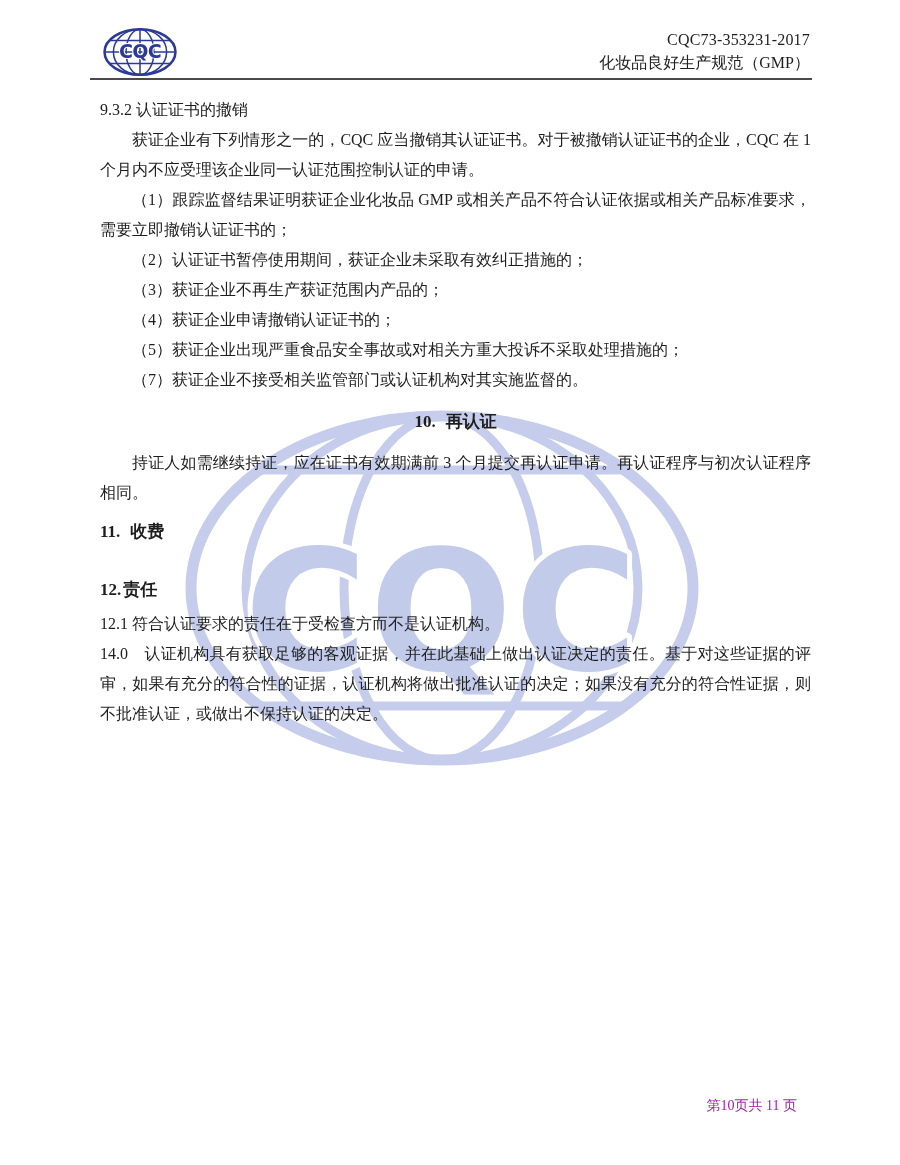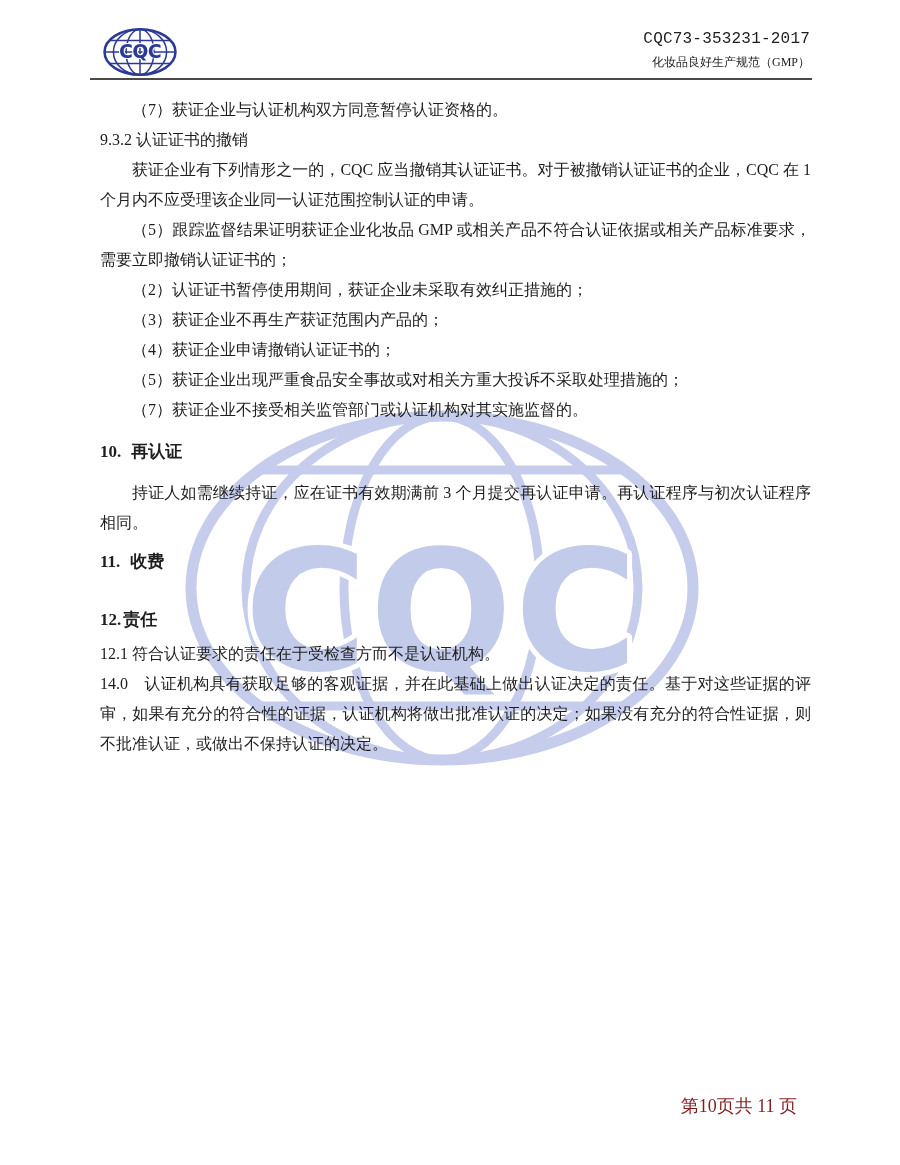--- a/index.html
+++ b/index.html
@@ -14,22 +14,22 @@
 
   
   .logo {
     position: absolute; left: 102px; top: 26px;
     width: 76px; height: 52px;
   }
   .doc-meta {
     position: absolute; top: 28px; right: 90px;
     text-align: right;
   }
-  .doc-number  { font-size: 16px; line-height: 23px; letter-spacing: 0.2px; font-family: Liberation Mono, monospace; }
-  .doc-title   { font-size: 12px; line-height: 23px; }
+  .doc-number  { font-size: 16px; line-height: 23px; letter-spacing: 0.2px; }
+  .doc-title   { font-size: 16px; line-height: 23px; }
   .header-rule {
     position: absolute; left: 90px; top: 78px;
     width: 722px; height: 2px; background: #4a4a4a;
   }
 
   
   .watermark {
     position: absolute; left: 168px; top: 398px;
     width: 550px; height: 380px;
     pointer-events: none;
@@ -49,29 +49,29 @@
     font-weight: bold;
   }
   .sec-heading .h-num {
     font-family: "Liberation Serif", "DejaVu Serif", serif;
     margin-right: 10px;
   }
   .sec-heading .h-label {
     font-family: "Liberation Sans", "DejaVu Sans", sans-serif;
   }
   .sec-heading.tight .h-num { margin-right: 2px; }
-  .h10 { margin-top: 12px; margin-bottom: 11px; }
+  .h10 { margin-top: 12px; margin-bottom: 11px; text-align: center; }
   .h11 { margin-top: 9px;  margin-bottom: 28px; }
   .h12 { margin-top: 17px; margin-bottom: 4px; }
 
   
   .footer {
     position: absolute; top: 1096px; right: 103px;
-    font-size: 18px; line-height: 20px;
-    color: #7f1d1d;
+    font-size: 14px; line-height: 20px;
+    color: #a21caf;
   }
 </style>
 </head>
 <body>
 
 <div class="logo">
   <svg viewBox="0 0 120 80" width="76" height="52">
     <ellipse cx="60" cy="40" rx="56" ry="36" fill="#ffffff" stroke="#2c3a96" stroke-width="4"></ellipse>
     <line x1="12" y1="22" x2="108" y2="22" stroke="#2c3a96" stroke-width="2.4"></line>
     <line x1="5" y1="40" x2="115" y2="40" stroke="#2c3a96" stroke-width="2.4"></line>
@@ -95,24 +95,23 @@
     <ellipse cx="274" cy="190" rx="251" ry="172" fill="none" stroke="#c6cdec" stroke-width="11"></ellipse>
     <line x1="92" y1="72" x2="456" y2="72" stroke="#c6cdec" stroke-width="9"></line>
     <line x1="92" y1="308" x2="456" y2="308" stroke="#c6cdec" stroke-width="9"></line>
     <ellipse cx="274" cy="190" rx="98" ry="172" fill="none" stroke="#c6cdec" stroke-width="9"></ellipse>
     <ellipse cx="274" cy="190" rx="196" ry="172" fill="none" stroke="#c6cdec" stroke-width="9"></ellipse>
     <text x="274" y="272" text-anchor="middle" font-family="DejaVu Sans, sans-serif" font-size="168" font-weight="bold" letter-spacing="2" fill="#c3cbea" stroke="#ffffff" stroke-width="10" paint-order="stroke" stroke-linejoin="round">CQC</text>
   </svg>
 </div>
 
 <div class="content">
-  <p class="para indent">（7）获证企业与认证机构双方同意暂停认证资格的。</p>
   <p class="para">9.3.2 认证证书的撤销</p>
   <p class="para indent">获证企业有下列情形之一的，CQC 应当撤销其认证证书。对于被撤销认证证书的企业，CQC 在 1 个月内不应受理该企业同一认证范围控制认证的申请。</p>
-  <p class="para indent">（5）跟踪监督结果证明获证企业化妆品 GMP 或相关产品不符合认证依据或相关产品标准要求，需要立即撤销认证证书的；</p>
+  <p class="para indent">（1）跟踪监督结果证明获证企业化妆品 GMP 或相关产品不符合认证依据或相关产品标准要求，需要立即撤销认证证书的；</p>
   <p class="para indent">（2）认证证书暂停使用期间，获证企业未采取有效纠正措施的；</p>
   <p class="para indent">（3）获证企业不再生产获证范围内产品的；</p>
   <p class="para indent">（4）获证企业申请撤销认证证书的；</p>
   <p class="para indent">（5）获证企业出现严重食品安全事故或对相关方重大投诉不采取处理措施的；</p>
   <p class="para indent">（7）获证企业不接受相关监管部门或认证机构对其实施监督的。</p>
 
   <h2 class="sec-heading h10"><span class="h-num">10.</span><span class="h-label">再认证</span></h2>
   <p class="para indent">持证人如需继续持证，应在证书有效期满前 3 个月提交再认证申请。再认证程序与初次认证程序相同。</p>
 
   <h2 class="sec-heading h11"><span class="h-num">11.</span><span class="h-label">收费</span></h2>

